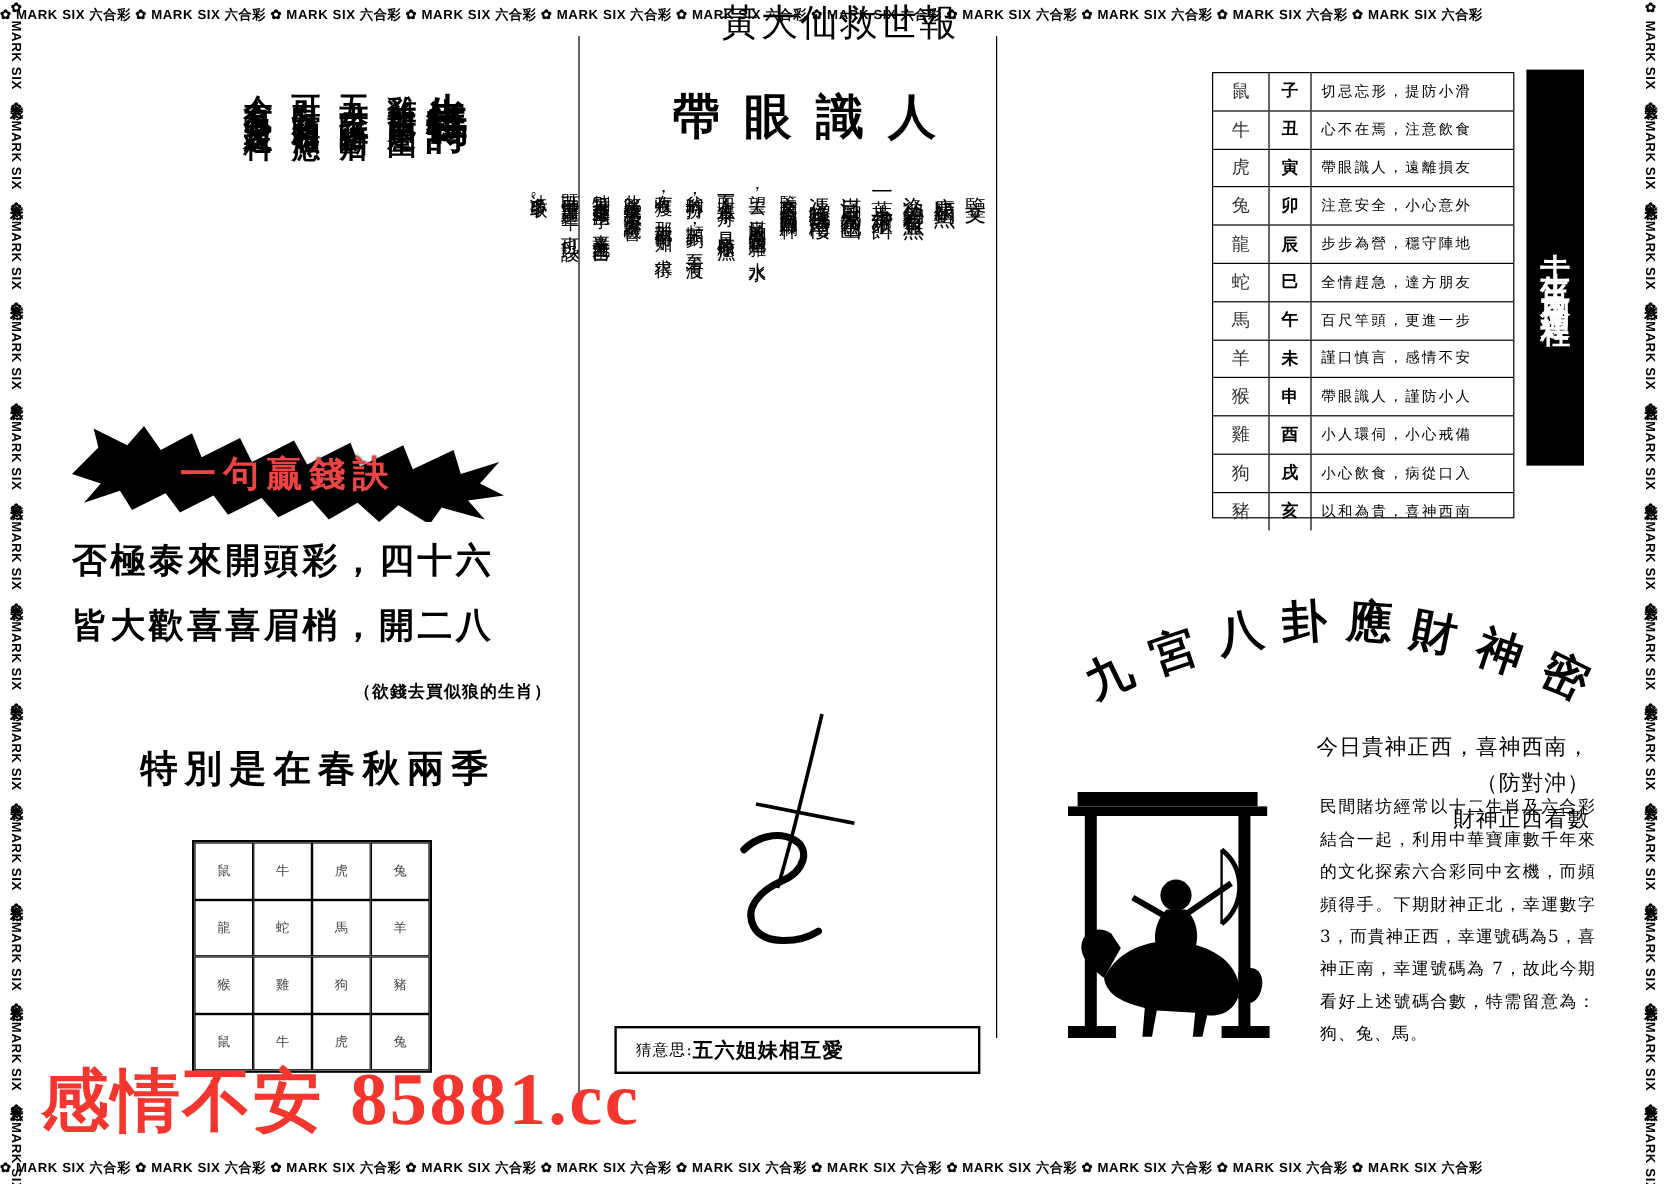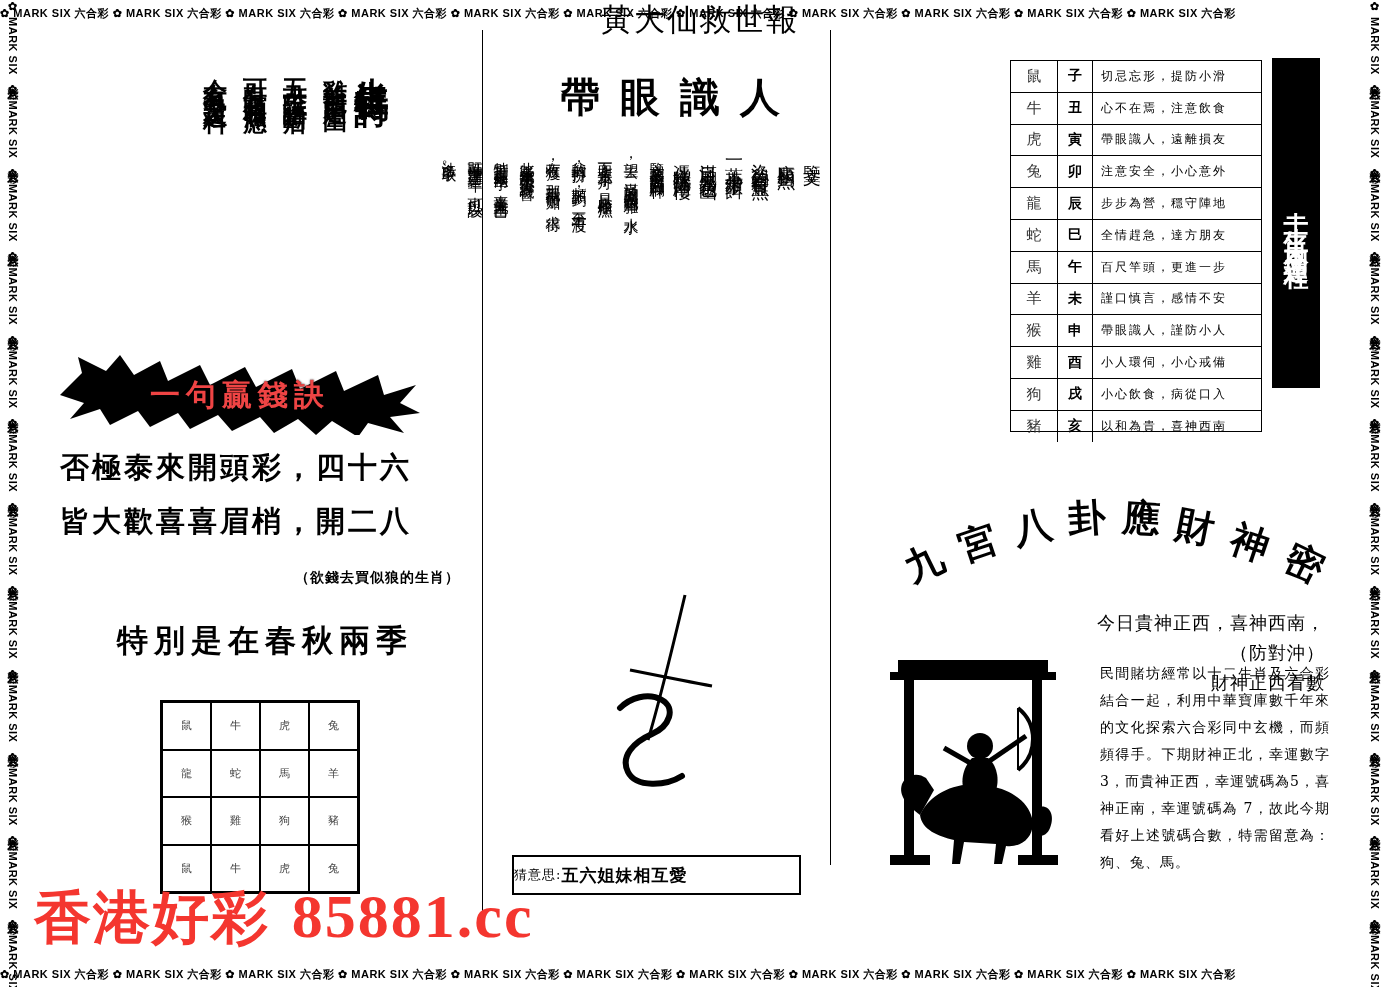--- a/index.html
+++ b/index.html
@@ -130,21 +130,21 @@
   .zeng-title{
     position:absolute;left:528px;top:470px;
     font-size:31px;font-weight:bold;letter-spacing:4px;
   }
   .glyph{
     position:absolute;left:590px;top:590px;width:130px;height:230px;
   }
   .riddle{
     position:absolute;left:512px;top:855px;width:285px;height:36px;
     border:2px solid #000;
-    display:flex;align-items:center;padding-left:0;
+    display:flex;align-items:center;padding-left:16px;
     font-size:17px;font-weight:bold;letter-spacing:1px;
   }
   .riddle .lead{font-size:13px;font-weight:normal;}
 
   
   .almanac{
     position:absolute;left:1010px;top:60px;width:250px;height:370px;
     border:1px solid #000;
   }
   .almanac .row{
@@ -405,17 +405,17 @@
       <path d="M112,114 L84,98" stroke="#000" stroke-width="5"></path>
 
       <path d="M158,58 C178,74 178,104 158,120" stroke="#000" stroke-width="4" fill="none"></path>
       <path d="M158,58 L158,120" stroke="#000" stroke-width="2"></path>
     </svg>
   </div>
 
   <div class="body-text">民間賭坊經常以十二生肖及六合彩結合一起，利用中華寶庫數千年來的文化探索六合彩同中玄機，而頻頻得手。下期財神正北，幸運數字3，而貴神正西，幸運號碼為5，喜神正南，幸運號碼為 7，故此今期看好上述號碼合數，特需留意為：狗、兔、馬。</div>
 
   <div class="watermark">
-    <span>香港好彩</span>
+    <span>感情不安</span>
     <span class="num">85881.cc</span>
   </div>
 
 </div>
 
 </body></html>

